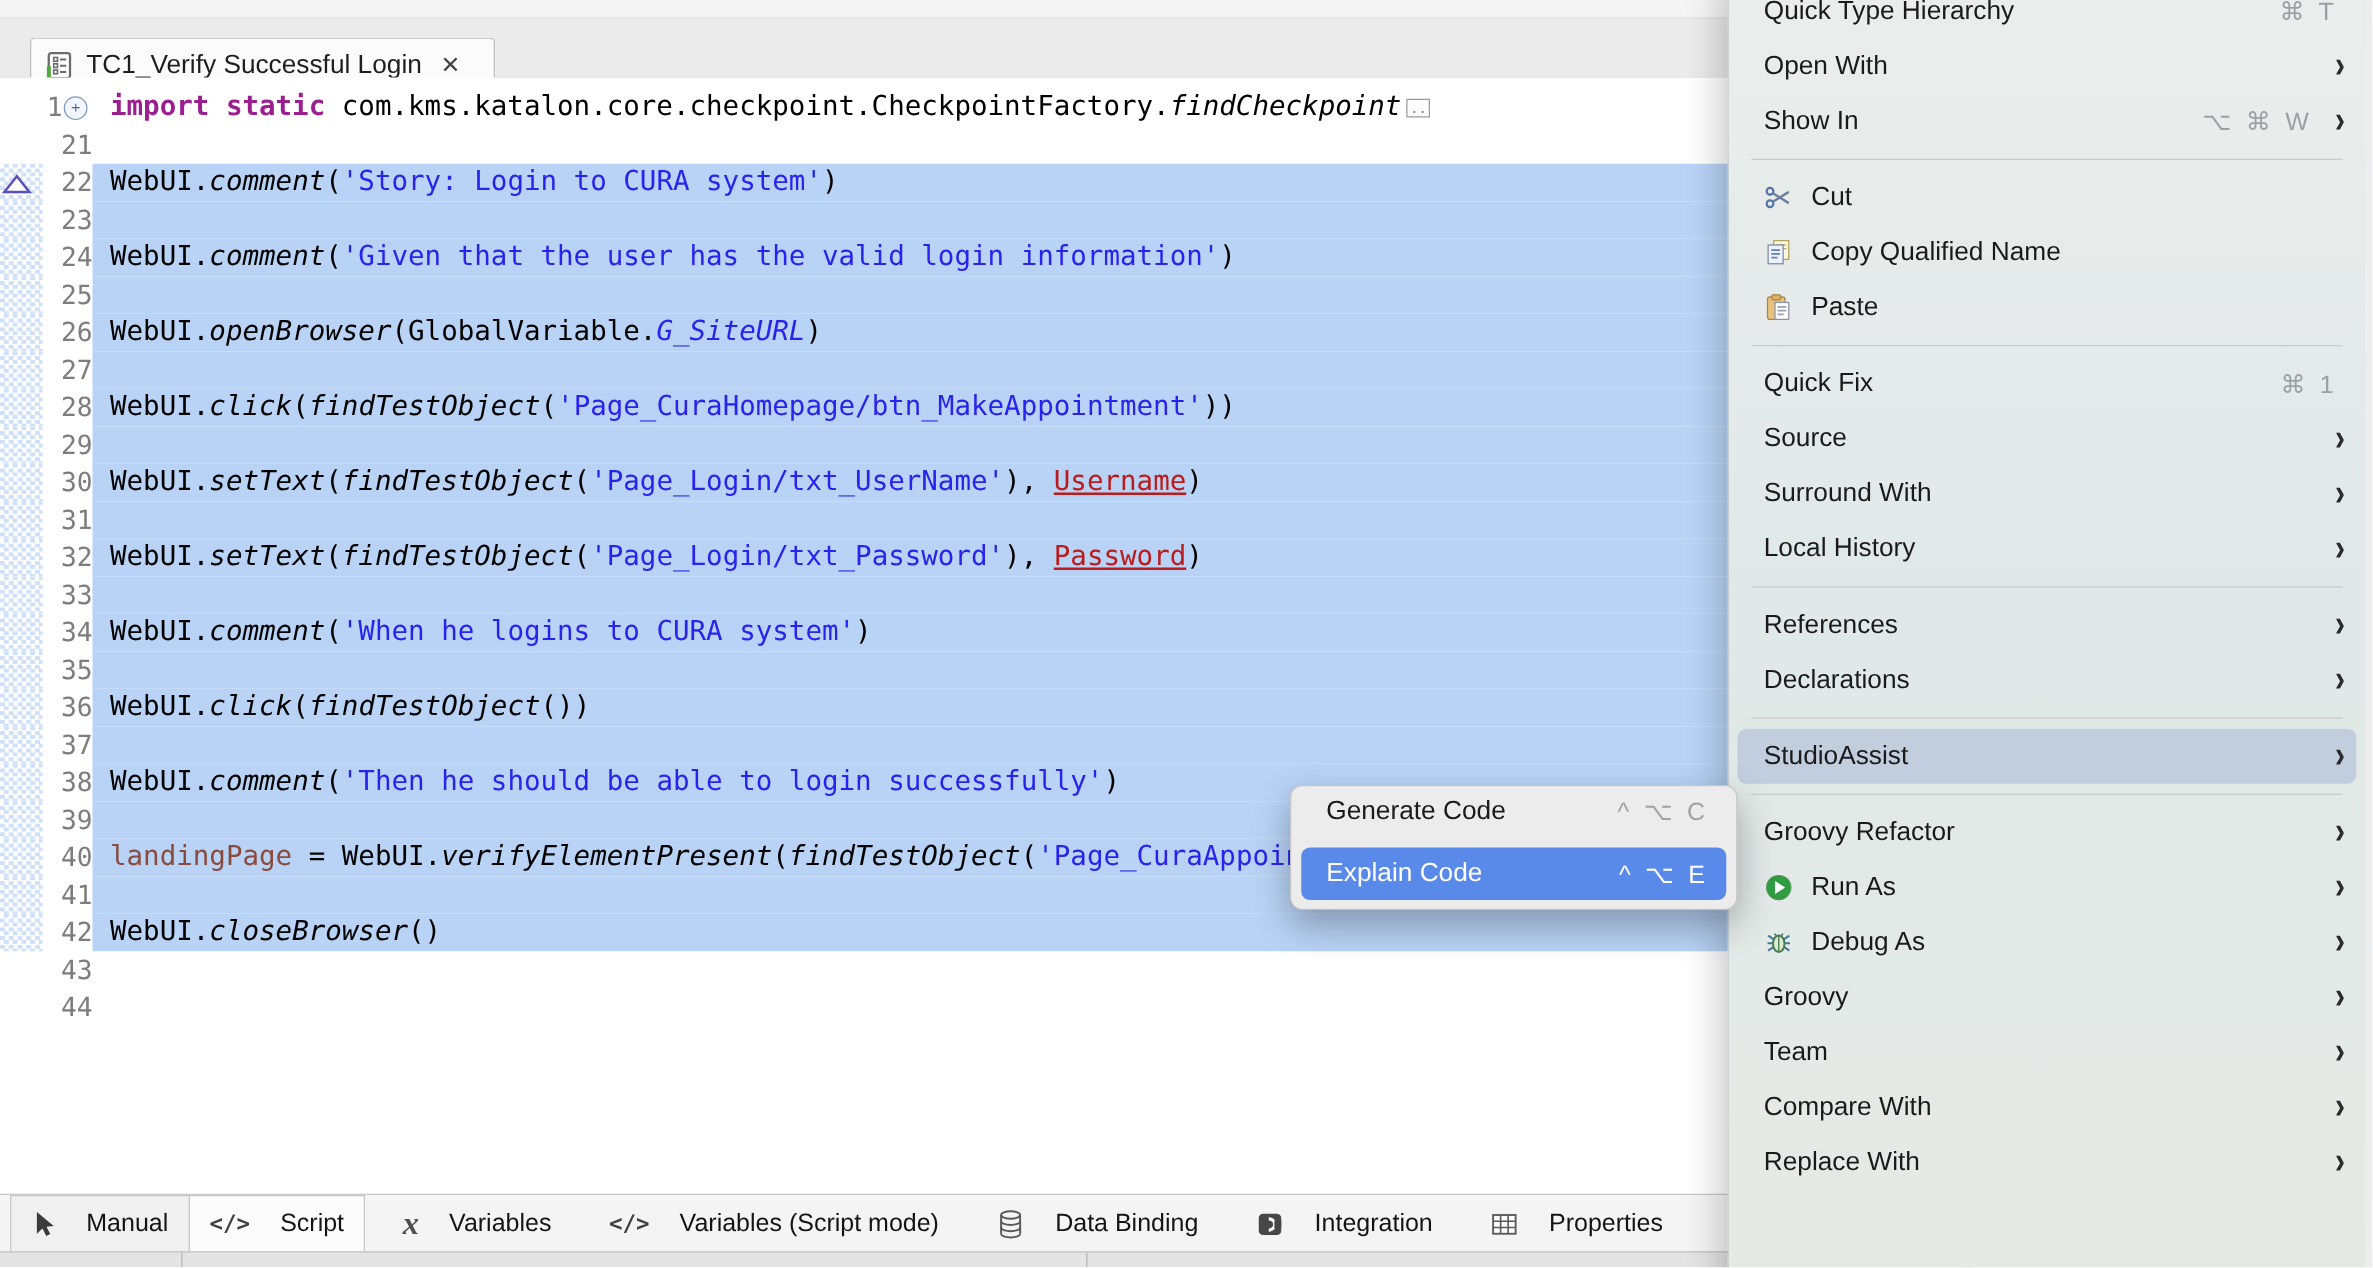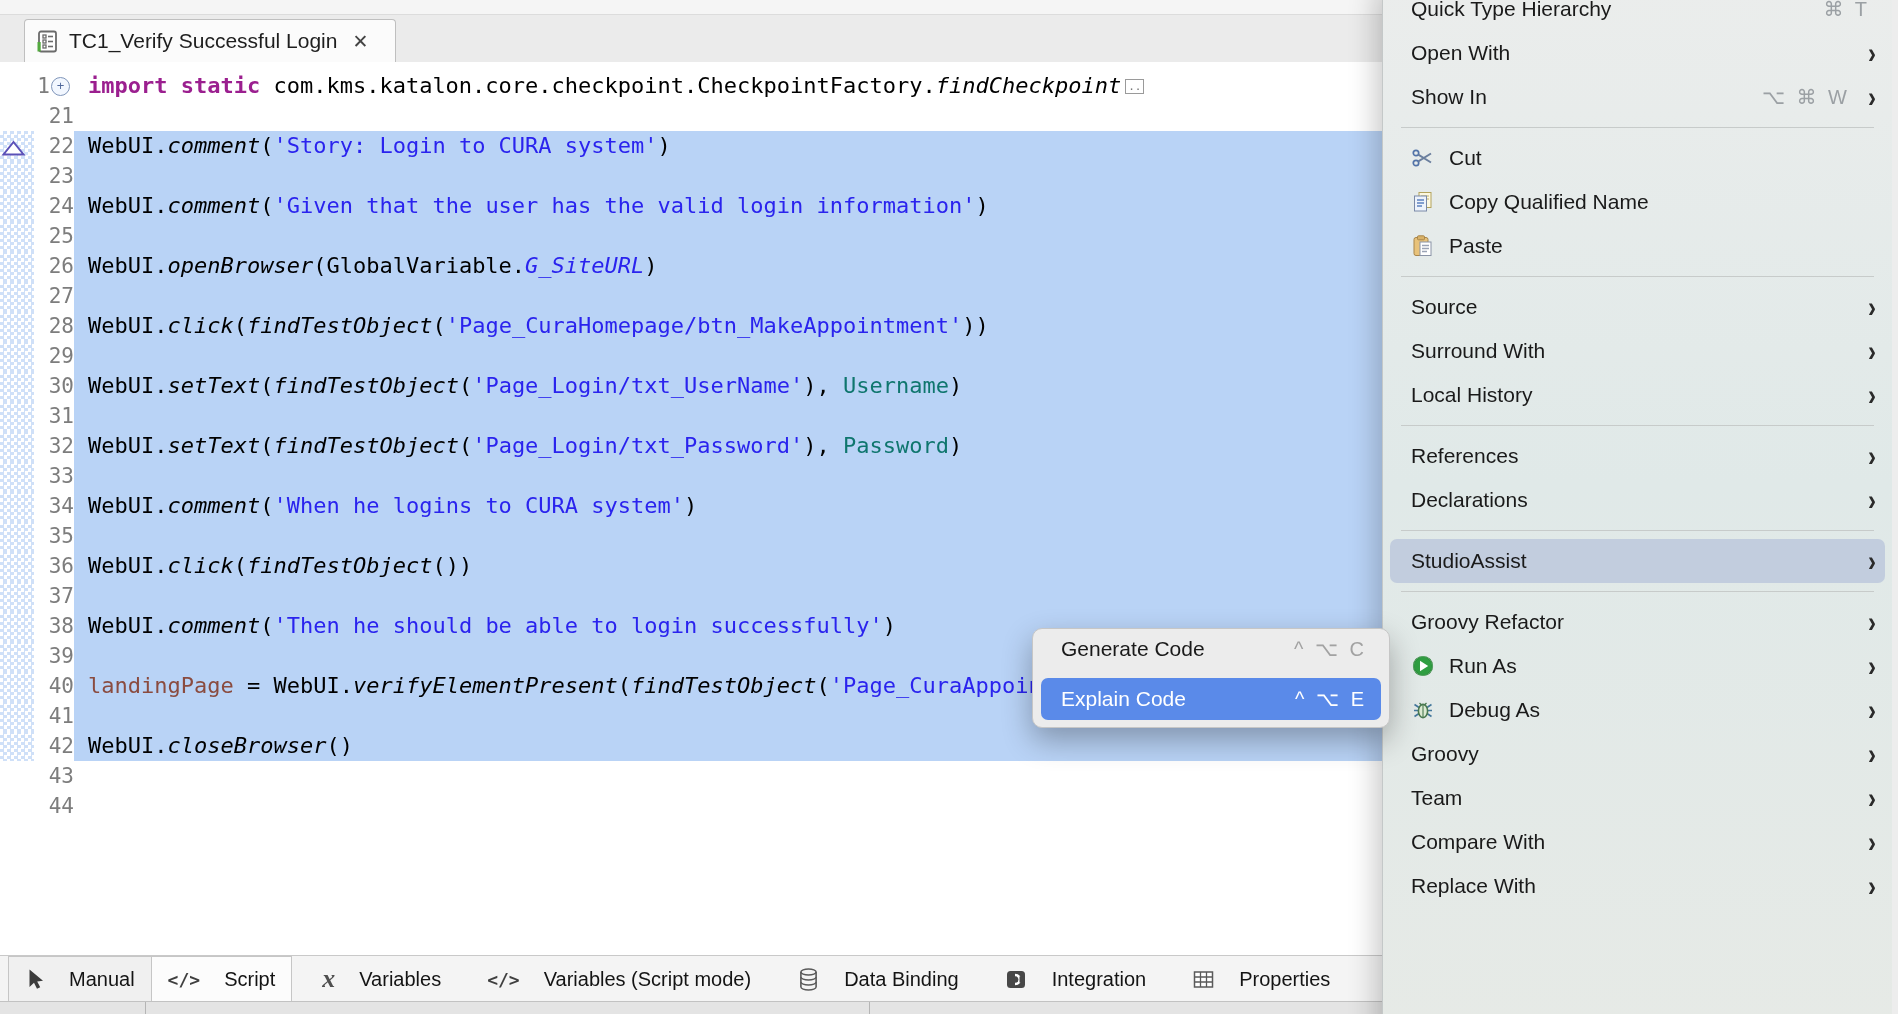--- a/index.html
+++ b/index.html
@@ -4,21 +4,21 @@
 <style>
   html,body{margin:0;padding:0;background:#fff;}
   #screen{position:relative;width:1898px;height:1014px;overflow:hidden;
     font-family:"Liberation Sans",sans-serif;background:#fff;}
 
   
   .topbar{position:absolute;left:0;top:0;right:0;height:14px;background:#f5f5f5;
     border-bottom:1px solid #dcdcdc;}
   .tabstrip{position:absolute;left:0;top:15px;right:0;height:47px;background:#ebebeb;
     border-bottom:1px solid #b9b9b9;}
-  .editor-tab{position:absolute;left:24px;top:4px;height:43px;width:372px;
+  .editor-tab{position:absolute;left:24px;top:15px;height:43px;width:372px;
     background:#fbfbfb;border:1px solid #bfbfbf;border-bottom:none;border-radius:4px 4px 0 0;
     display:flex;align-items:center;padding:0 10px;box-sizing:border-box;gap:9px;}
   .editor-tab .title{font-size:21px;color:#1e1e1e;white-space:nowrap;}
   .editor-tab .close{font-size:19px;color:#444;margin-left:6px;cursor:default;}
   .right-sliver{position:absolute;right:0;top:0;width:6px;height:1014px;background:#ededed;z-index:55;}
 
   
   .editor{position:absolute;left:0;top:62px;right:0;bottom:58px;background:#fff;overflow:hidden;}
   .code-lines{position:absolute;left:0;top:9px;right:0;}
   .cl{display:flex;height:30px;line-height:30px;font-family:"DejaVu Sans Mono",monospace;
@@ -33,21 +33,21 @@
   .fold{display:inline-flex;width:17px;height:17px;border:1.5px solid #8096ba;border-radius:50%;
     background:#f2f7ff;color:#51699c;font-size:13px;line-height:14px;align-items:center;
     justify-content:center;font-family:"Liberation Sans",sans-serif;margin:0 4px 0 1px;}
   .badge{display:inline-block;border:1px solid #9a9a9a;background:#fff;color:#777;
     font-size:11px;line-height:13px;padding:0 2px;margin-left:4px;vertical-align:middle;}
   .kw{color:#9b1f8f;font-weight:bold;}
   .str{color:#2a23ee;}
   .it{font-style:italic;color:#000;}
   .var{color:#2a23ee;font-style:italic;}
   .fld{color:#8a4b3f;}
-  .un{color:#0f766e;}
+  .un{text-decoration:underline;color:#b91c1c;}
   .pl{color:#000;}
 
   
   .cmenu{position:absolute;left:1382px;top:-20px;width:511px;z-index:50;
     background:linear-gradient(180deg,#ebedec 0%,#e0e9e8 45%,#e7eae6 100%);
     border:1px solid #c4c8c8;border-radius:6px 0 0 6px;box-sizing:border-box;
     box-shadow:-6px 8px 28px rgba(0,0,0,.22);padding:6px 0 60px 0;height:1120px;}
   .mi{height:44px;display:flex;align-items:center;padding:0 16px 0 28px;box-sizing:border-box;}
   .mi .micon{width:30px;flex:0 0 30px;display:flex;align-items:center;margin-right:8px;}
   .mi .mlabel{font-size:21px;color:#1a1a1a;flex:0 0 auto;}
@@ -249,20 +249,25 @@
             <rect x="6.5" y="1.8" width="7" height="4" rx="1" fill="#d9b268" stroke="#a8854a"></rect>
             <rect x="9" y="8" width="11" height="13.5" fill="#fff" stroke="#8a93a6"></rect>
             <path d="M11 11.5h7M11 14.5h7M11 17.5h5" stroke="#9aa3b5" stroke-width="1.3" fill="none"></path>
           </svg>
         </span>
         <span class="mlabel">Paste</span>
         <span class="spacer"></span>
       </div>
       <div class="msep"></div>
       <div class="mi">
+        <span class="mlabel">Quick Fix</span>
+        <span class="spacer"></span>
+        <span class="mshort">⌘ 1</span>
+      </div>
+      <div class="mi">
         <span class="mlabel">Source</span>
         <span class="spacer"></span>
         <span class="chev">›</span>
       </div>
       <div class="mi">
         <span class="mlabel">Surround With</span>
         <span class="spacer"></span>
         <span class="chev">›</span>
       </div>
       <div class="mi">

